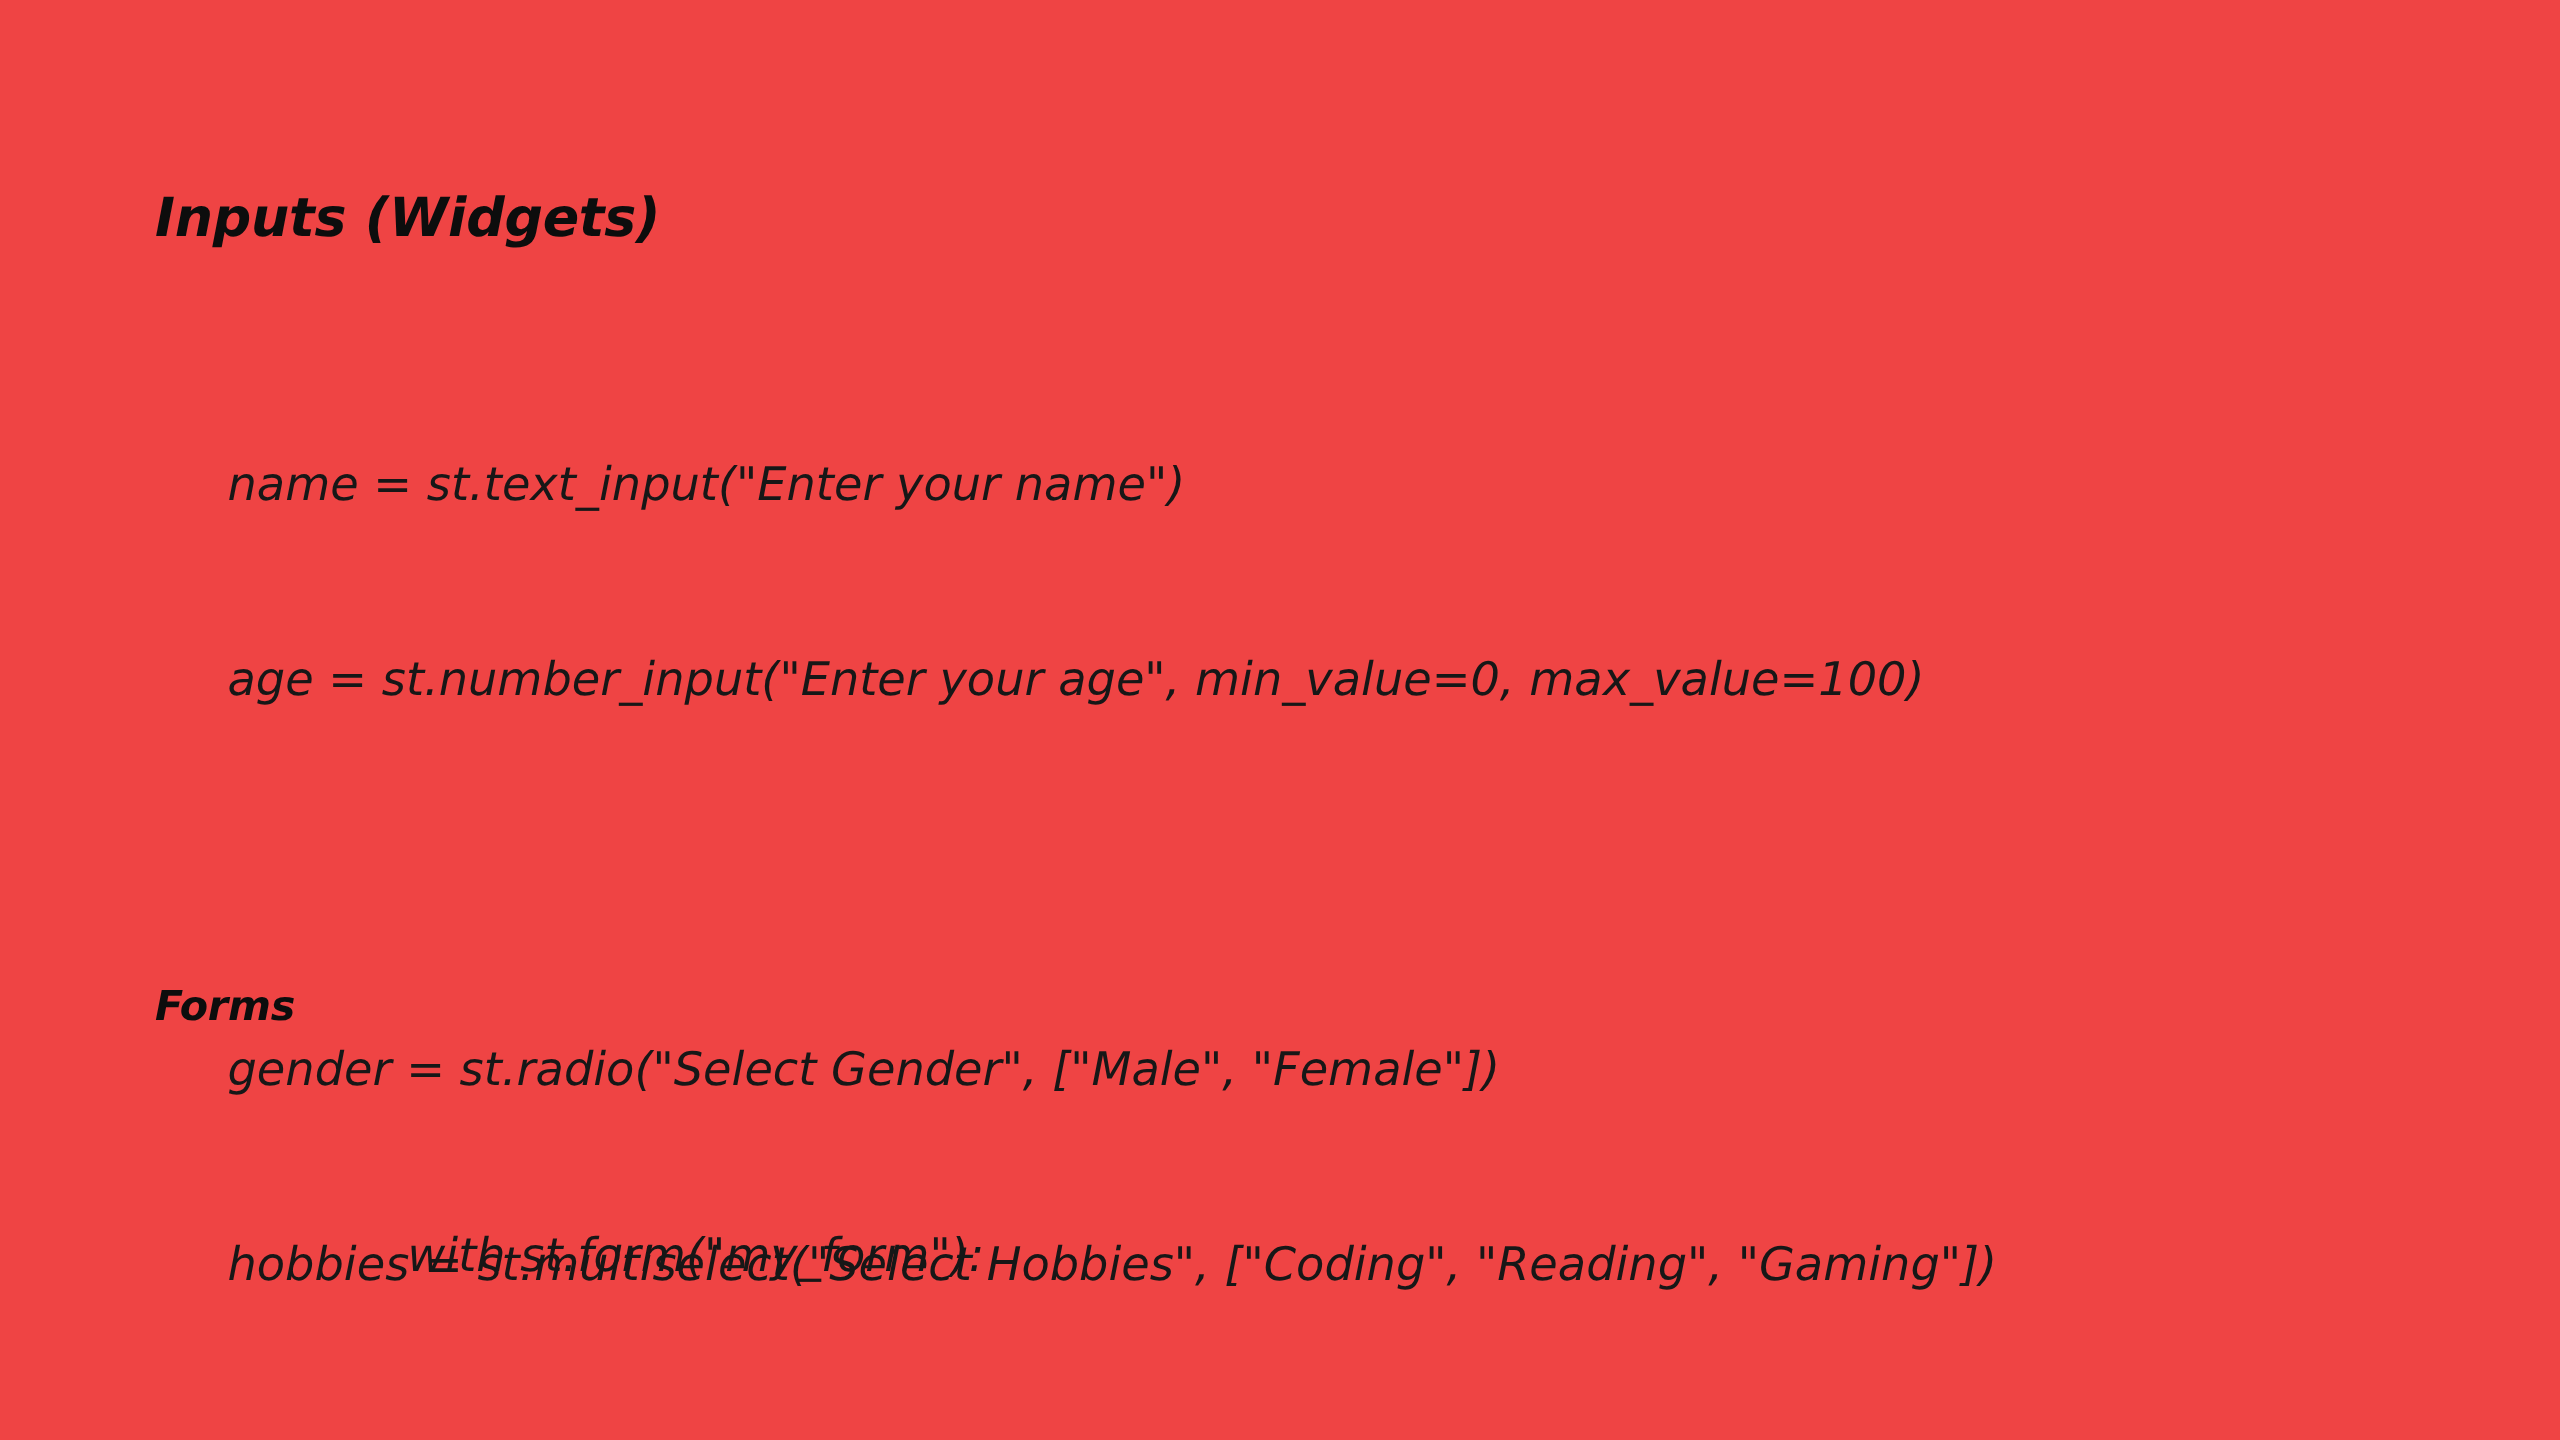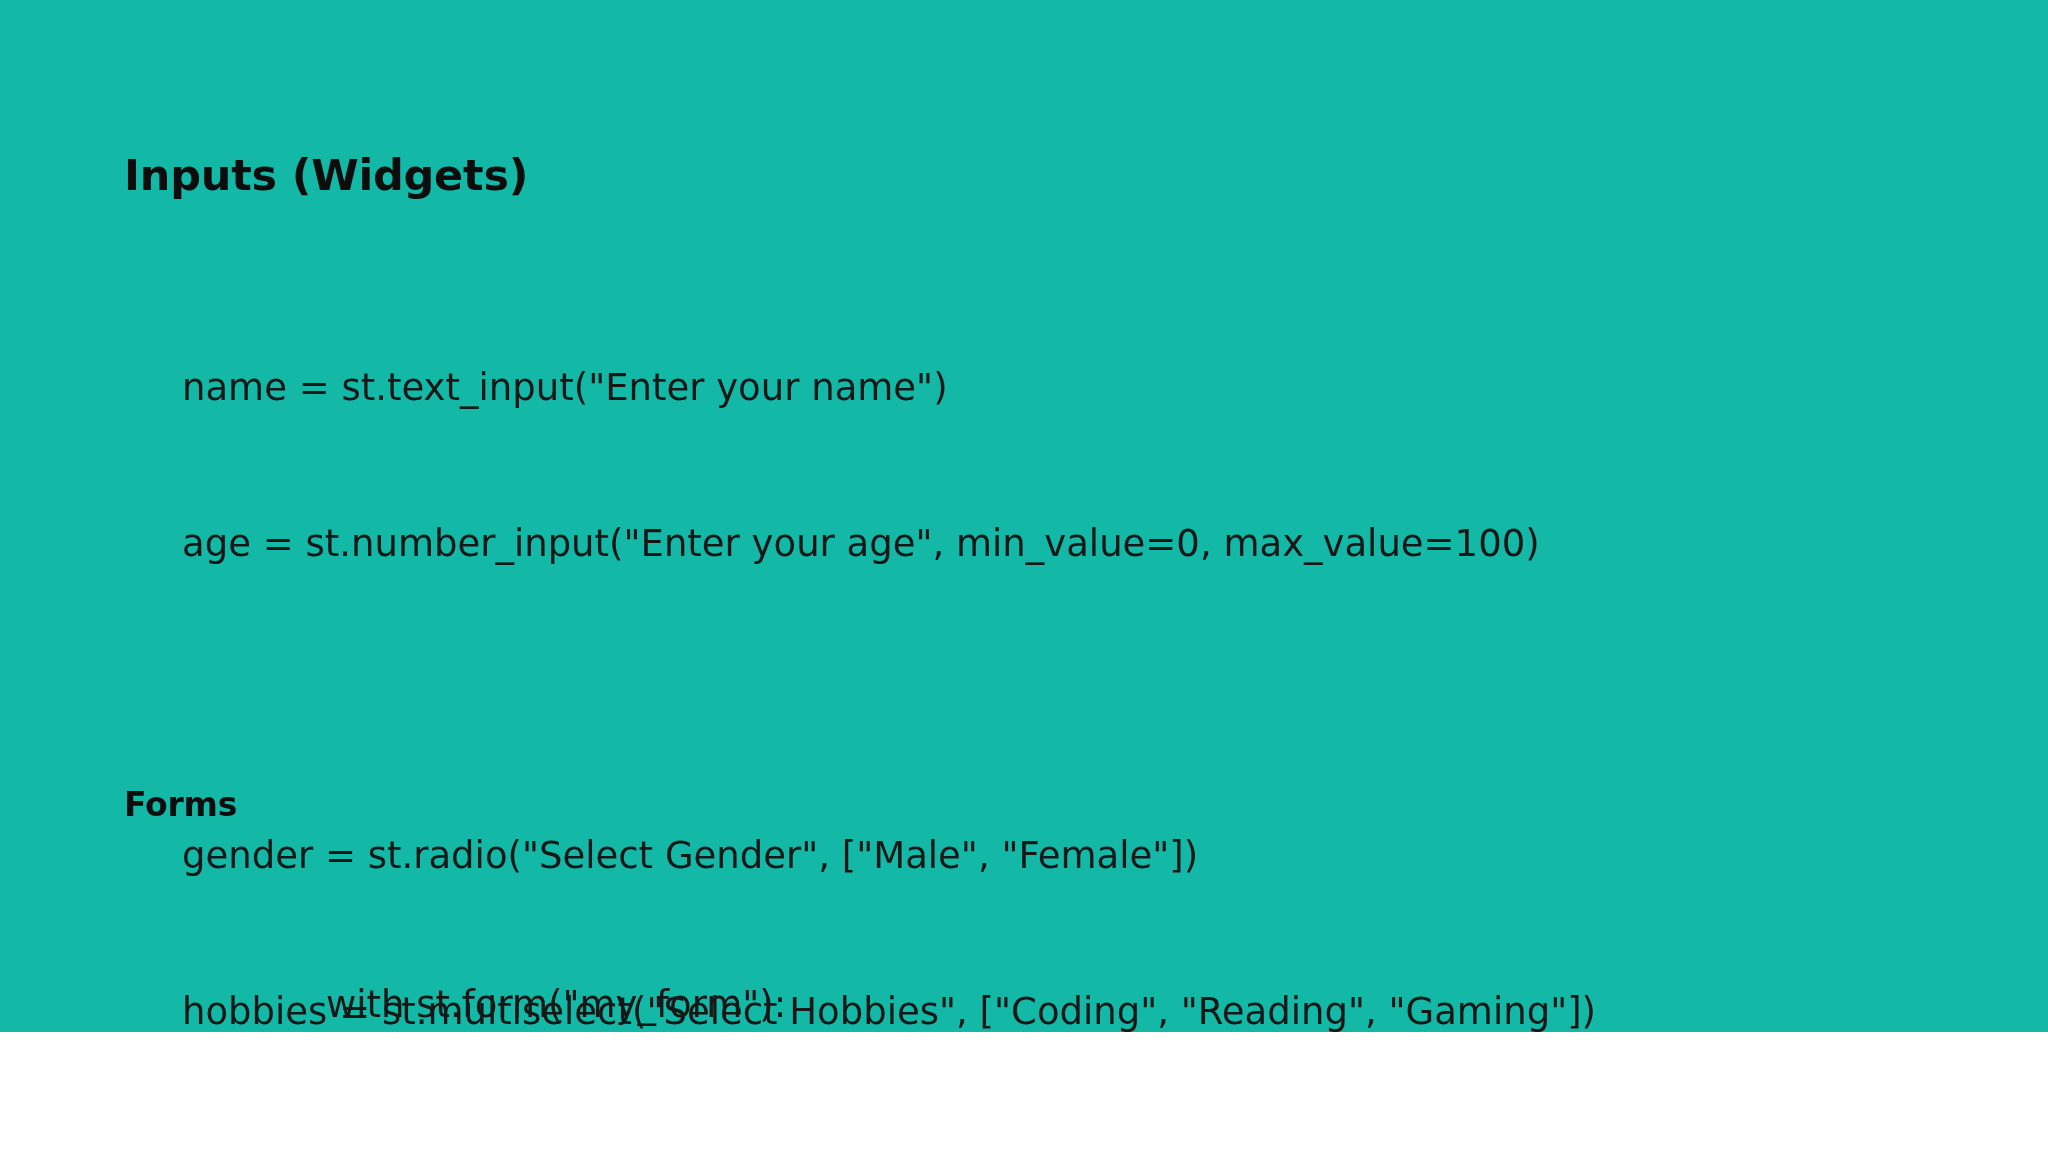--- a/index.html
+++ b/index.html
@@ -12,22 +12,23 @@
     height: 1152px;
     overflow: hidden;
     font-family: "DejaVu Sans", sans-serif;
     color: #111111;
     -webkit-font-smoothing: antialiased;
   }
 
   .slide {
     position: relative;
     width: 2048px;
-    height: 1032px;
-    background: #14b8a6;
+    height: 1152px;
+    background: #ef4444;
+    font-style: italic;
   }
 
   .section-heading {
     position: absolute;
     font-family: "DejaVu Sans", sans-serif;
     font-weight: 700;
     color: #0d0d0d;
     letter-spacing: -0.2px;
     white-space: pre;
   }

